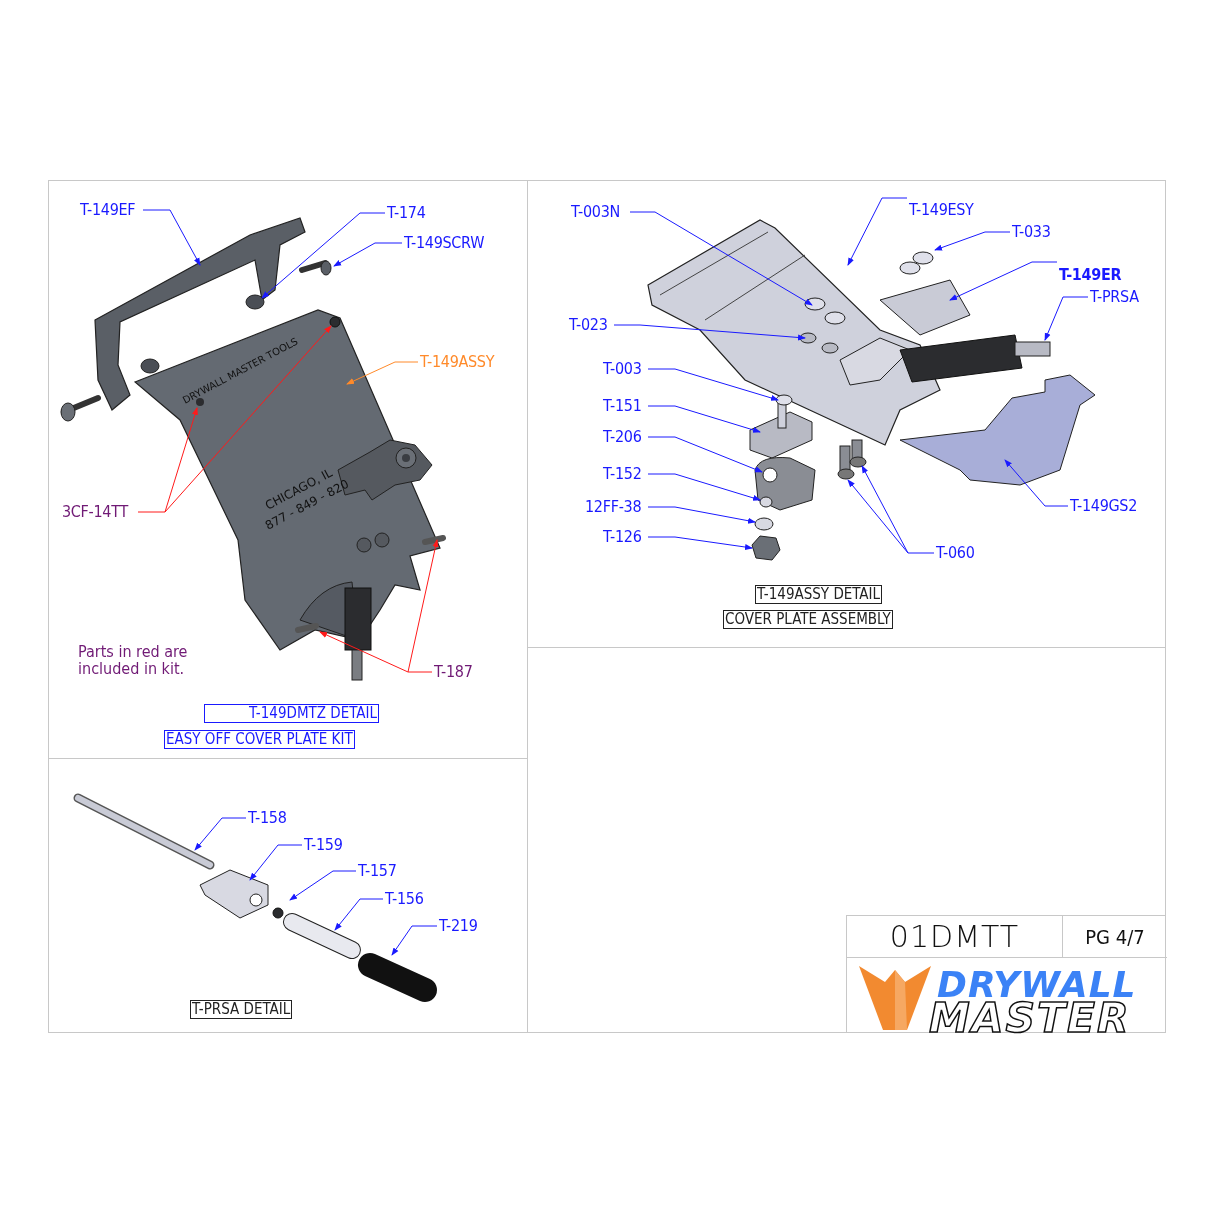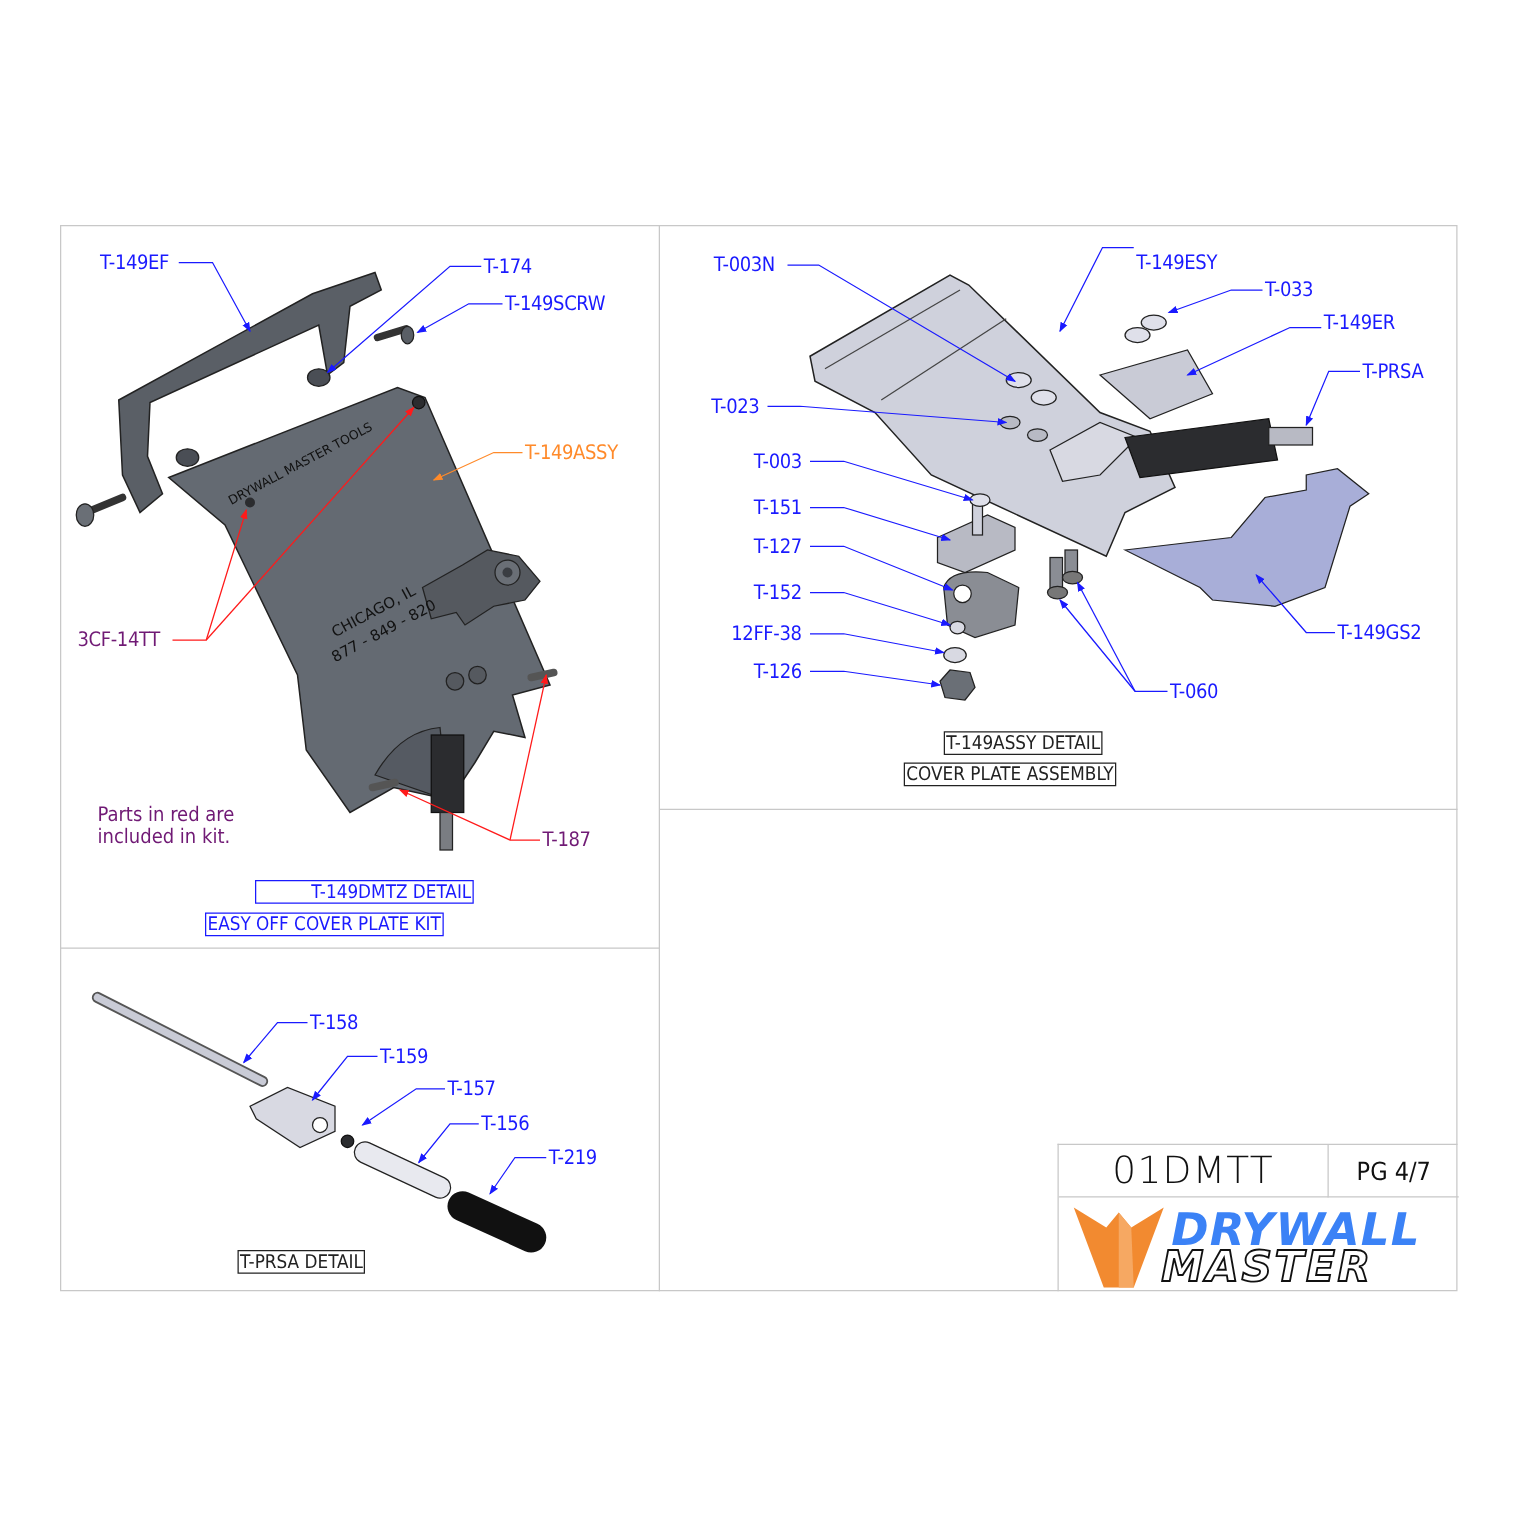--- a/index.html
+++ b/index.html
@@ -13,21 +13,21 @@
   .orange{color:#ff8a2a;}
   .boxed{position:absolute;font-size:15px;white-space:nowrap;border:1px solid currentColor;padding:0 1px;line-height:17px;}
   .boxed-blue{color:#1a1aff;}
   .boxed-black{color:#222;}
   svg.draw{position:absolute;left:0;top:0;width:1214px;height:1214px;pointer-events:none;}
   .title-block{position:absolute;left:846px;top:915px;width:320px;height:118px;border-top:1px solid #c8c8c8;border-left:1px solid #c8c8c8;box-sizing:border-box;}
   .tb-code{position:absolute;left:0;top:0;width:216px;height:42px;border-right:1px solid #c8c8c8;border-bottom:1px solid #c8c8c8;box-sizing:border-box;font-size:30px;color:#111;text-align:center;line-height:42px;letter-spacing:1px;font-family:"DejaVu Sans","Liberation Sans",sans-serif;font-weight:300;}
   .tb-page{position:absolute;left:216px;top:0;width:104px;height:42px;border-bottom:1px solid #c8c8c8;box-sizing:border-box;font-size:20px;color:#111;text-align:center;line-height:42px;}
   .tb-logo{position:absolute;left:0;top:42px;width:320px;height:76px;}
   .logo-dry{position:absolute;left:90px;top:6px;font-size:36px;font-weight:bold;font-style:italic;color:#3b82f6;letter-spacing:1px;font-family:"DejaVu Sans","Liberation Sans",sans-serif;}
-  .logo-master{position:absolute;left:82px;top:36px;font-size:34px;font-weight:bold;font-style:italic;color:#fff;-webkit-text-stroke:1.5px #111;letter-spacing:2px;font-family:"DejaVu Sans","Liberation Sans",sans-serif;}
+  .logo-master{position:absolute;left:82px;top:36px;font-size:41px;font-weight:bold;font-style:italic;color:#fff;-webkit-text-stroke:1.5px #111;letter-spacing:2px;font-family:"DejaVu Sans","Liberation Sans",sans-serif;}
   .note{position:absolute;font-size:16px;line-height:17px;}
 </style>
 </head>
 <body>
 
 <div class="sheet"></div>
 <div class="vline" style="left:527px;top:180px;height:853px;"></div>
 <div class="hline" style="left:48px;top:758px;width:480px;"></div>
 <div class="hline" style="left:528px;top:647px;width:638px;"></div>
 
@@ -162,26 +162,26 @@
 <div class="note red" style="left:78px;top:643px;">
   <div>Parts in red are</div>
   <div>included in kit.</div>
 </div>
 <div class="boxed boxed-blue" style="left:204px;top:704px;padding-left:44px;">T-149DMTZ DETAIL</div>
 <div class="boxed boxed-blue" style="left:164px;top:730px;">EASY OFF COVER PLATE KIT</div>
 
 <div class="lbl blue" style="left:571px;top:203px;">T-003N</div>
 <div class="lbl blue" style="left:909px;top:189px;margin-top:12px;">T-149ESY</div>
 <div class="lbl blue" style="left:1012px;top:223px;">T-033</div>
-<div class="lbl blue" style="left:1059px;top:249px;">T-149ER</div>
+<div class="lbl blue" style="left:1059px;top:266px;font-weight:bold;">T-149ER</div>
 <div class="lbl blue" style="left:1090px;top:288px;">T-PRSA</div>
 <div class="lbl blue" style="left:569px;top:316px;">T-023</div>
 <div class="lbl blue" style="left:603px;top:360px;">T-003</div>
 <div class="lbl blue" style="left:603px;top:397px;">T-151</div>
-<div class="lbl blue" style="left:603px;top:428px;">T-127</div>
+<div class="lbl blue" style="left:603px;top:428px;">T-206</div>
 <div class="lbl blue" style="left:603px;top:465px;">T-152</div>
 <div class="lbl blue" style="left:585px;top:498px;">12FF-38</div>
 <div class="lbl blue" style="left:603px;top:528px;">T-126</div>
 <div class="lbl blue" style="left:936px;top:544px;">T-060</div>
 <div class="lbl blue" style="left:1070px;top:497px;">T-149GS2</div>
 <div class="boxed boxed-black" style="left:755px;top:585px;">T-149ASSY DETAIL</div>
 <div class="boxed boxed-black" style="left:723px;top:610px;">COVER PLATE ASSEMBLY</div>
 
 <div class="lbl blue" style="left:248px;top:809px;">T-158</div>
 <div class="lbl blue" style="left:304px;top:836px;">T-159</div>

